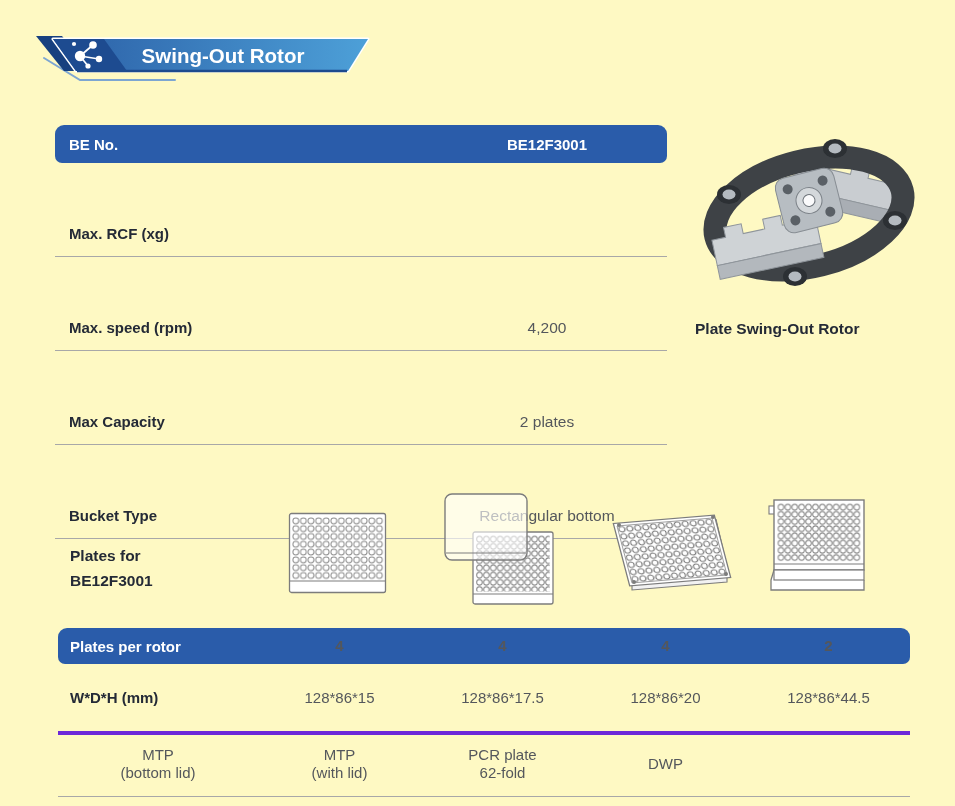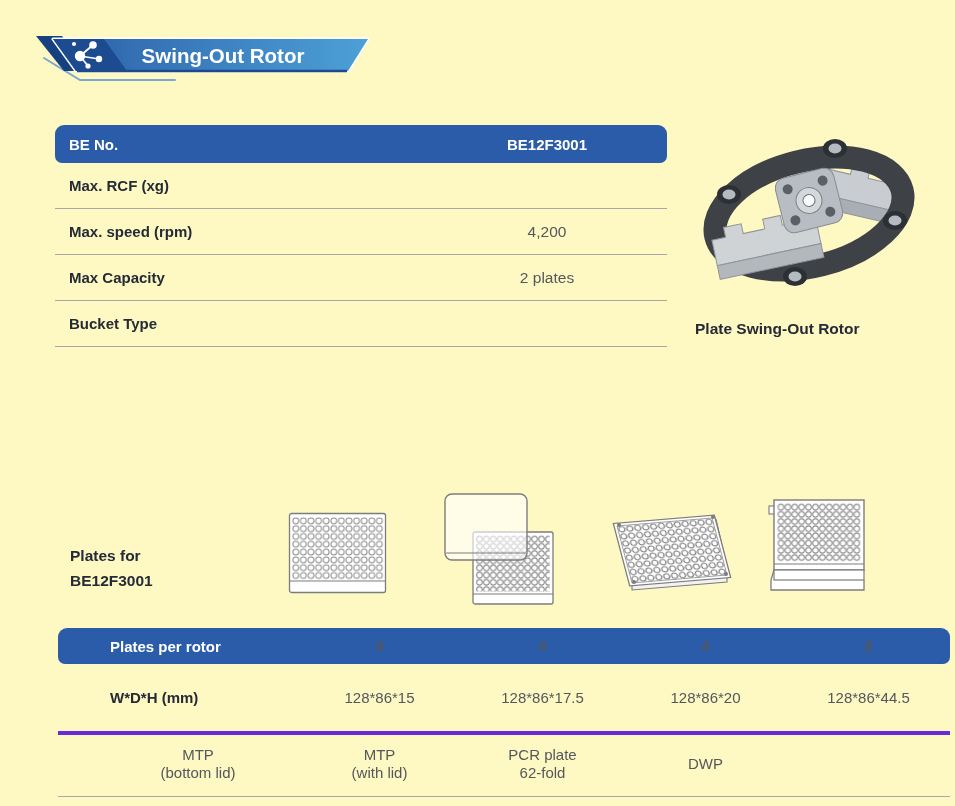--- a/index.html
+++ b/index.html
@@ -7,21 +7,21 @@
           font-family:"Liberation Sans",sans-serif;}
   .abs{position:absolute;}
 
   
   .spec-header{left:55px;top:125px;width:612px;height:38px;background:#2a5caa;
                border-radius:9px 9px 7px 7px;display:flex;align-items:center;
                color:#fff;font-weight:bold;font-size:15px;}
   .spec-header .lbl{padding-left:14px;flex:0 0 358px;}
   .spec-header .val{width:240px;text-align:center;}
   .spec-rows{left:55px;top:163px;width:612px;}
-  .spec-row{height:45px;display:flex;align-items:center;border-bottom:1px solid #a8a8a8;}
+  .spec-row{height:45px;display:flex;align-items:center;border-bottom:1px solid #a8a8a8;margin-top:48px;}
   .spec-row .lbl{padding-left:14px;flex:0 0 358px;font-weight:bold;font-size:15px;color:#242a36;}
   .spec-row .val{width:240px;text-align:center;font-size:15.5px;color:#54575c;}
 
   
   .rotor-box{left:683px;top:118px;width:252px;height:196px;}
   .rotor-caption{left:695px;top:320px;width:250px;text-align:left;
                  font-weight:bold;font-size:15.5px;color:#242a36;}
 
   
   .plates-label{left:70px;top:543px;font-weight:bold;font-size:15.5px;
@@ -29,21 +29,21 @@
   .plates-label span{display:block;}
 
   
   .plate1{left:288px;top:512px;}
   .plate2{left:443px;top:492px;}
   .plate3{left:592px;top:498px;}
   .plate4{left:766px;top:496px;}
 
   
   .t2{left:58px;width:852px;}
-  .t2-grid{display:grid;grid-template-columns:200px 163px 163px 163px 163px;align-items:center;padding-left:40px;}
+  .t2-grid{display:grid;grid-template-columns:200px 163px 163px 163px 163px;align-items:center;}
   .t2-header{top:628px;height:36px;background:#2a5caa;border-radius:9px 9px 7px 7px;
              color:#fff;font-weight:bold;font-size:15px;}
   .t2-header .lbl{padding-left:12px;}
   .t2-header .cell{text-align:center;}
   .t2-row1{top:664px;height:67px;border-bottom:4px solid #6d28d9;}
   .t2-row2{top:731px;height:65px;border-bottom:1px solid #a8a8a8;}
   .t2 .rowlbl{padding-left:12px;font-weight:bold;font-size:15px;color:#242a36;}
   .t2 .cell{text-align:center;font-size:15px;color:#54575c;line-height:18px;}
   .t2 .cell span{display:block;}
 </style>
@@ -102,20 +102,21 @@
     <div class="spec-row">
       <span class="lbl">Max. speed (rpm)</span>
       <span class="val">4,200</span>
     </div>
     <div class="spec-row">
       <span class="lbl">Max Capacity</span>
       <span class="val">2 plates</span>
     </div>
     <div class="spec-row">
       <span class="lbl">Bucket Type</span>
+      <span class="val">Rectangular bottom</span>
     </div>
   </div>
 
   <svg class="abs rotor-box" viewBox="0 0 252 195">
 
     <g transform="translate(118,30) rotate(13)">
       <path d="M0,14 h14 v-10 h18 v10 h22 v-10 h18 v10 h30 v26 H0 Z" fill="#c9cdd1" stroke="#8f959b"></path>
       <rect x="0" y="40" width="102" height="13" fill="#a9aeb4" stroke="#8f959b"></rect>
     </g>
 

